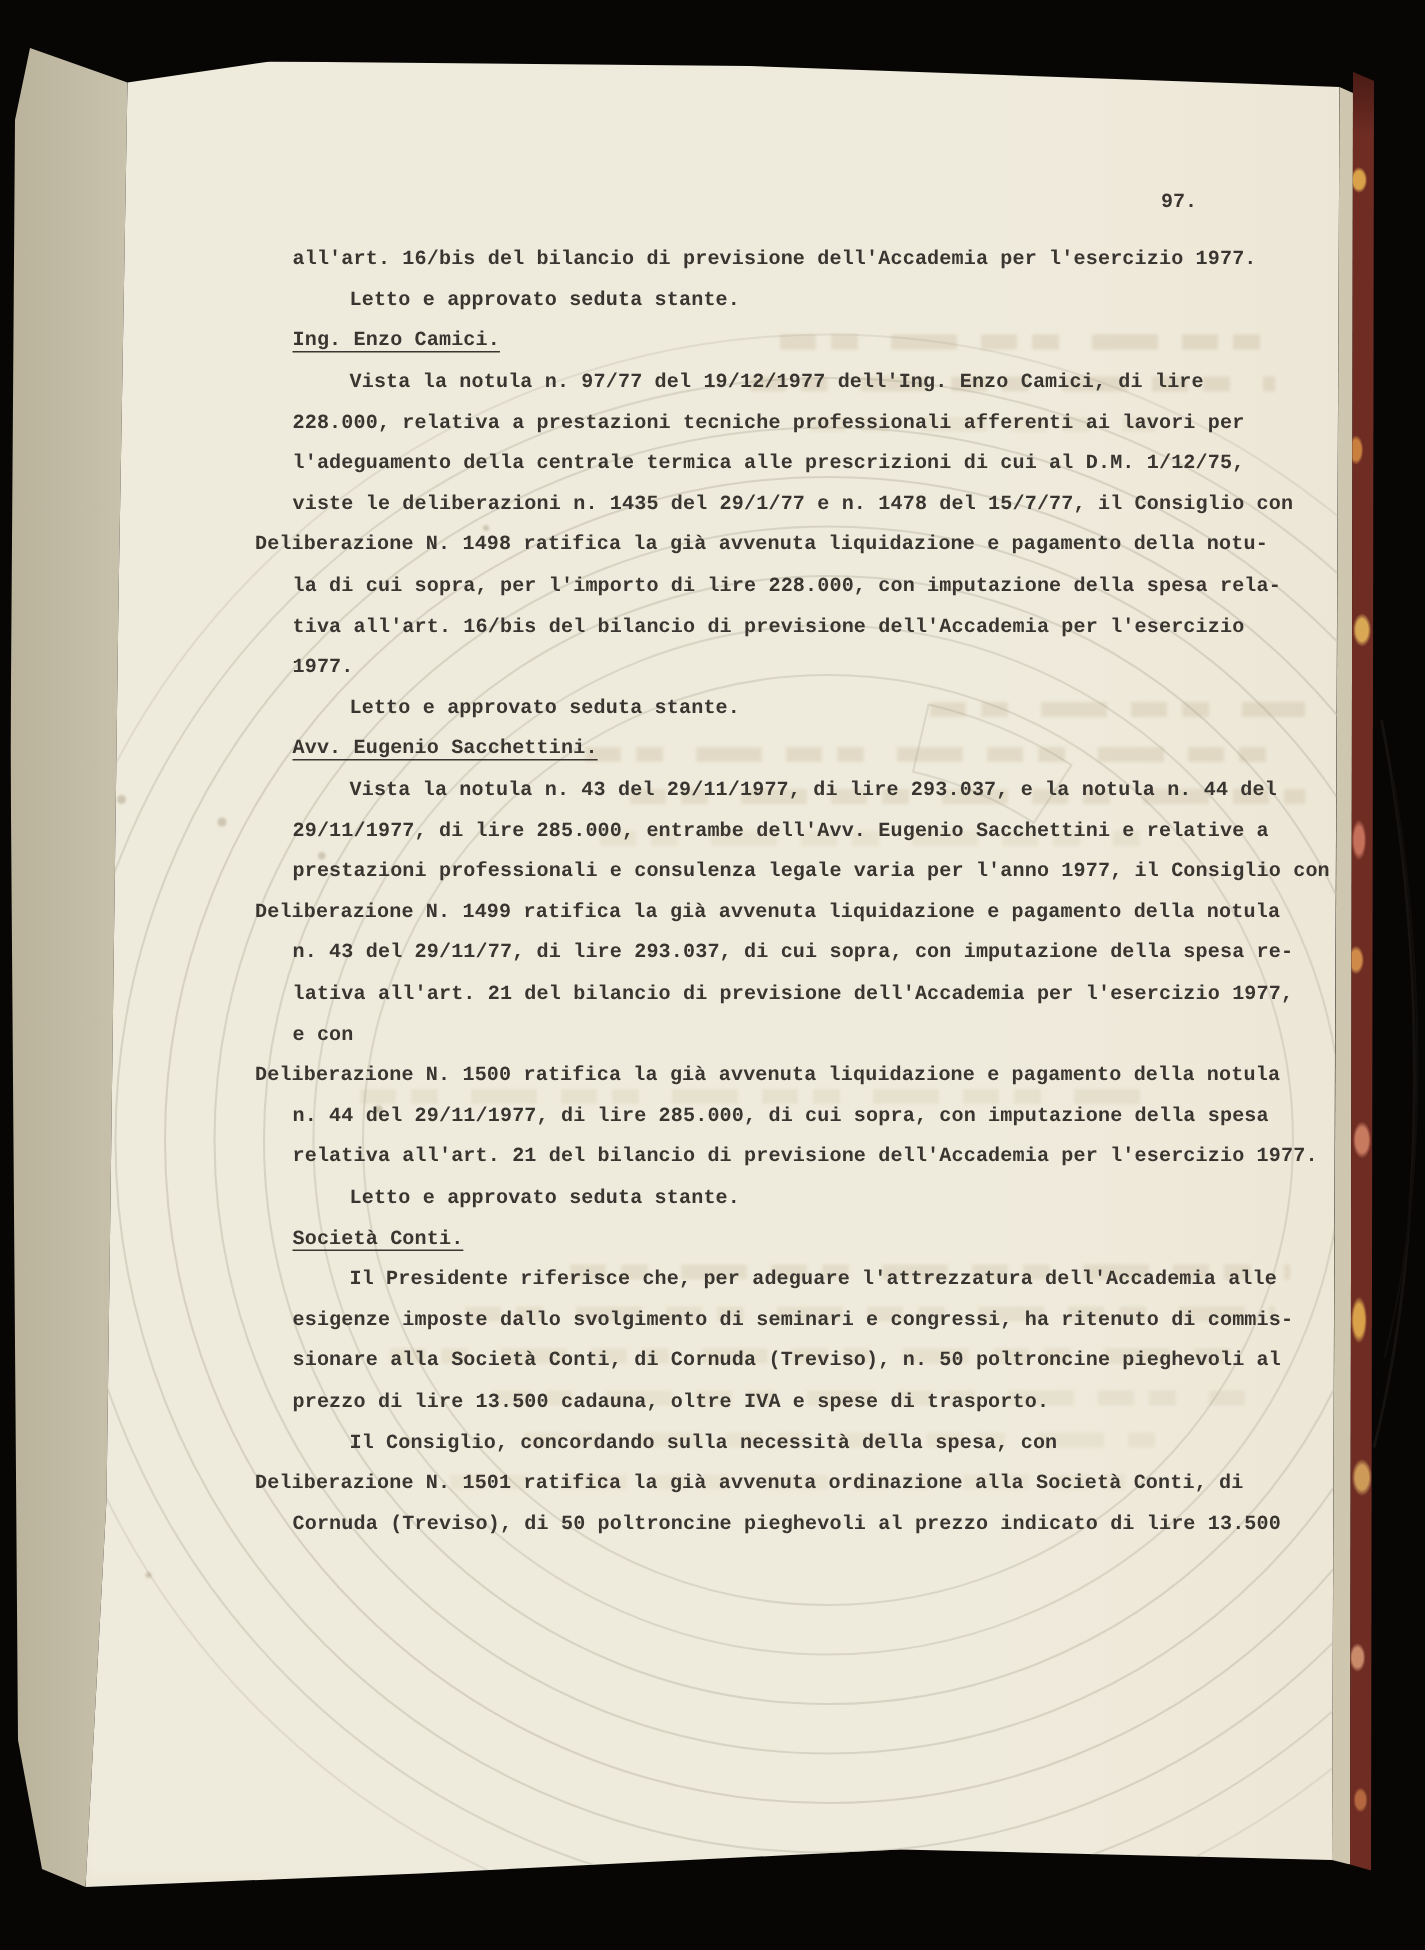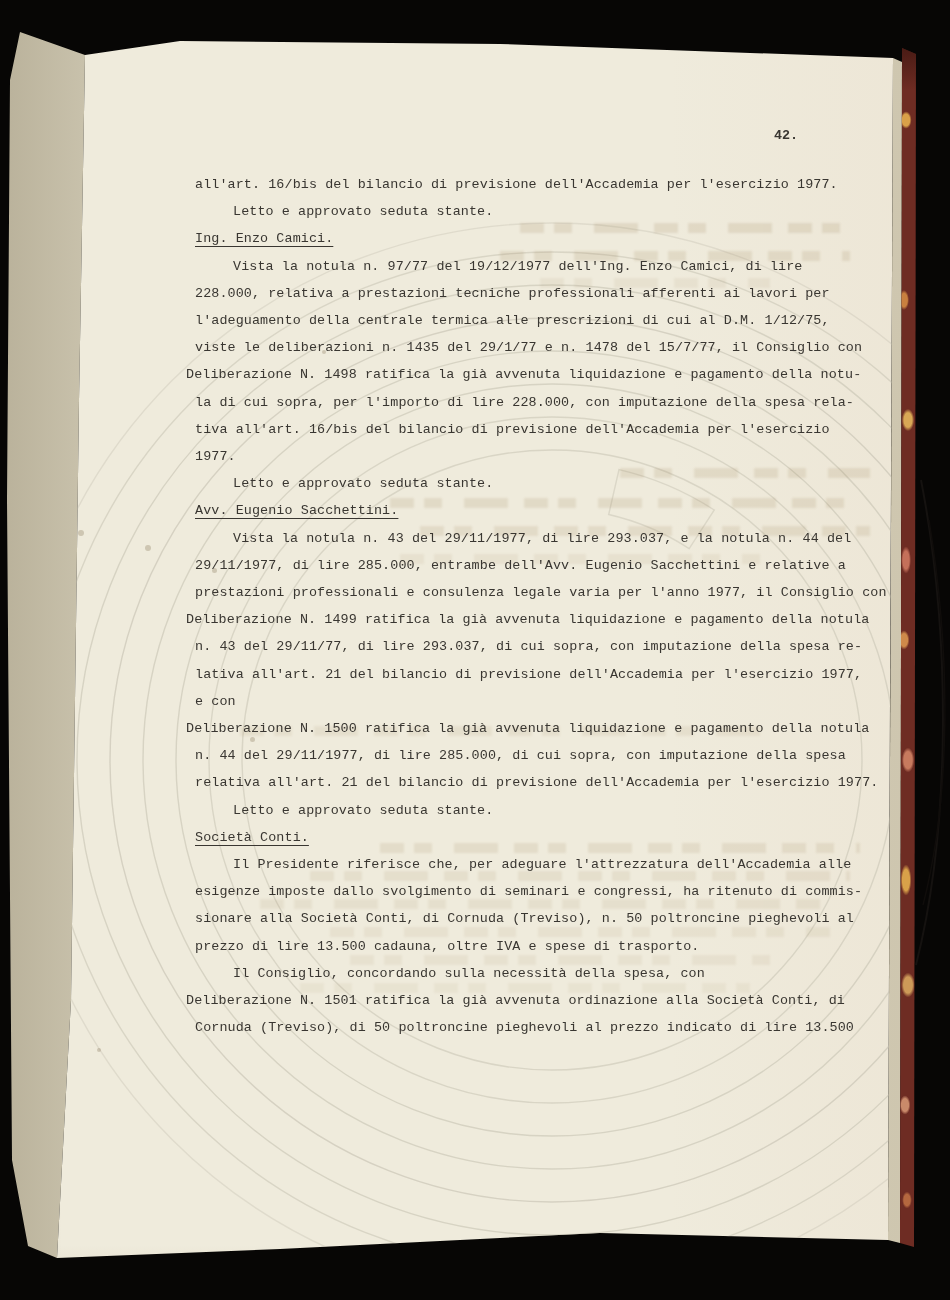--- a/index.html
+++ b/index.html
@@ -34,27 +34,27 @@
       linear-gradient(90deg,rgba(118,102,72,.30) 0px,rgba(118,102,72,.12) 20px,rgba(118,102,72,0) 62px),
       linear-gradient(270deg,rgba(150,125,95,.12) 0px,rgba(150,125,95,0) 42px),
       linear-gradient(180deg,rgba(140,120,85,.14) 0px,rgba(140,120,85,0) 34px),
       linear-gradient(0deg,rgba(140,120,85,.16) 0px,rgba(140,120,85,0) 55px),
       linear-gradient(90deg,rgba(0,0,0,0) 70%,rgba(208,158,128,.07) 100%),
       var(--paper);
     clip-path:polygon(85px 55px,180px 41px,500px 44px,893px 58px,890px 700px,888px 1240px,600px 1233px,280px 1249px,57px 1258px,71px 1000px,79px 400px);
   }
   .watermark{position:absolute;left:0;top:0;pointer-events:none;}
   .text-block{
-    position:absolute;left:170px;top:171px;width:720px;
-    font-size:13.4px;font-weight:400;line-height:27.2px;
+    position:absolute;left:170px;top:160px;width:720px;
+    font-size:13.4px;font-weight:700;line-height:27.2px;
     color:var(--ink);white-space:pre;letter-spacing:.1px;
   }
   .line.body,.line.head{margin-left:25px;}
   .line.para{margin-left:63px;}
-  .line.delib{margin-left:16px;}
+  .line.delib{margin-left:0;}
   .line.head{
     text-decoration:underline;
     text-underline-offset:4px;
     text-decoration-thickness:1.2px;
   }
   .page-number{
     position:absolute;left:774px;top:128px;
     font-size:13.4px;font-weight:600;color:var(--ink);
   }
   
@@ -129,21 +129,21 @@
   <div class="speck" style="left:45px;top:480px;width:5px;height:5px"></div>
   <div class="speck" style="left:78px;top:530px;width:6px;height:6px"></div>
   <div class="speck" style="left:60px;top:562px;width:4px;height:4px"></div>
   <div class="speck" style="left:145px;top:545px;width:6px;height:6px"></div>
   <div class="speck" style="left:212px;top:568px;width:5px;height:5px"></div>
   <div class="speck" style="left:30px;top:600px;width:5px;height:5px"></div>
   <div class="speck" style="left:322px;top:350px;width:4px;height:4px"></div>
   <div class="speck" style="left:250px;top:737px;width:5px;height:5px"></div>
   <div class="speck" style="left:97px;top:1048px;width:4px;height:4px"></div>
 
-  <div class="page-number">42.</div>
+  <div class="page-number">97.</div>
 
   <div class="text-block"><div class="line body">all'art. 16/bis del bilancio di previsione dell'Accademia per l'esercizio 1977.</div><div class="line para">Letto e approvato seduta stante.</div><div class="line head">Ing. Enzo Camici.</div><div class="line para">Vista la notula n. 97/77 del 19/12/1977 dell'Ing. Enzo Camici, di lire</div><div class="line body">228.000, relativa a prestazioni tecniche professionali afferenti ai lavori per</div><div class="line body">l'adeguamento della centrale termica alle prescrizioni di cui al D.M. 1/12/75,</div><div class="line body">viste le deliberazioni n. 1435 del 29/1/77 e n. 1478 del 15/7/77, il Consiglio con</div><div class="line delib">Deliberazione N. 1498 ratifica la già avvenuta liquidazione e pagamento della notu-</div><div class="line body">la di cui sopra, per l'importo di lire 228.000, con imputazione della spesa rela-</div><div class="line body">tiva all'art. 16/bis del bilancio di previsione dell'Accademia per l'esercizio</div><div class="line body">1977.</div><div class="line para">Letto e approvato seduta stante.</div><div class="line head">Avv. Eugenio Sacchettini.</div><div class="line para">Vista la notula n. 43 del 29/11/1977, di lire 293.037, e la notula n. 44 del</div><div class="line body">29/11/1977, di lire 285.000, entrambe dell'Avv. Eugenio Sacchettini e relative a</div><div class="line body">prestazioni professionali e consulenza legale varia per l'anno 1977, il Consiglio con</div><div class="line delib">Deliberazione N. 1499 ratifica la già avvenuta liquidazione e pagamento della notula</div><div class="line body">n. 43 del 29/11/77, di lire 293.037, di cui sopra, con imputazione della spesa re-</div><div class="line body">lativa all'art. 21 del bilancio di previsione dell'Accademia per l'esercizio 1977,</div><div class="line body">e con</div><div class="line delib">Deliberazione N. 1500 ratifica la già avvenuta liquidazione e pagamento della notula</div><div class="line body">n. 44 del 29/11/1977, di lire 285.000, di cui sopra, con imputazione della spesa</div><div class="line body">relativa all'art. 21 del bilancio di previsione dell'Accademia per l'esercizio 1977.</div><div class="line para">Letto e approvato seduta stante.</div><div class="line head">Società Conti.</div><div class="line para">Il Presidente riferisce che, per adeguare l'attrezzatura dell'Accademia alle</div><div class="line body">esigenze imposte dallo svolgimento di seminari e congressi, ha ritenuto di commis-</div><div class="line body">sionare alla Società Conti, di Cornuda (Treviso), n. 50 poltroncine pieghevoli al</div><div class="line body">prezzo di lire 13.500 cadauna, oltre IVA e spese di trasporto.</div><div class="line para">Il Consiglio, concordando sulla necessità della spesa, con</div><div class="line delib">Deliberazione N. 1501 ratifica la già avvenuta ordinazione alla Società Conti, di</div><div class="line body">Cornuda (Treviso), di 50 poltroncine pieghevoli al prezzo indicato di lire 13.500</div></div>
 </div>
 
 <div class="fore-edge"></div>
 
 <div class="cover"></div>
 
 <svg class="cover-shadow-arcs" width="950" height="1300" viewBox="0 0 950 1300">
   <path d="M921,480 C952,640 950,830 916,965" fill="none" stroke="#151210" stroke-width="2"></path>

